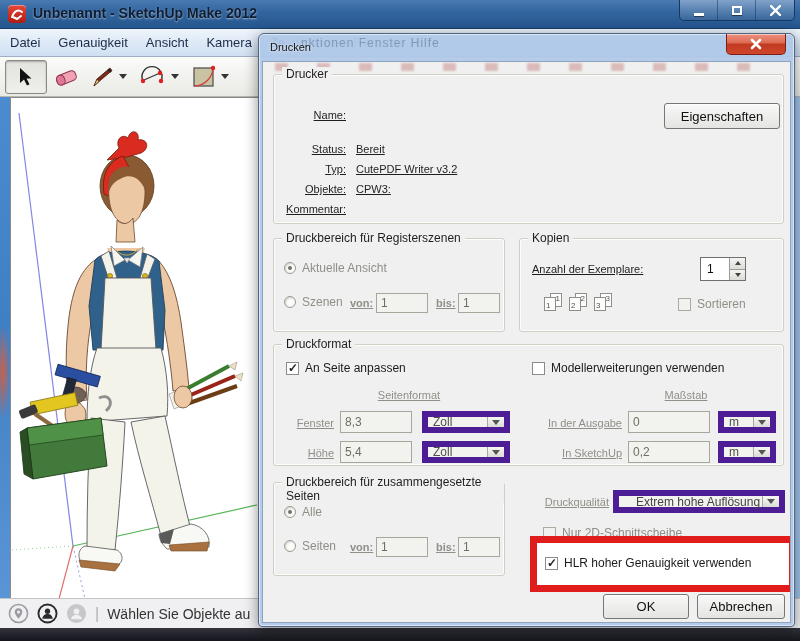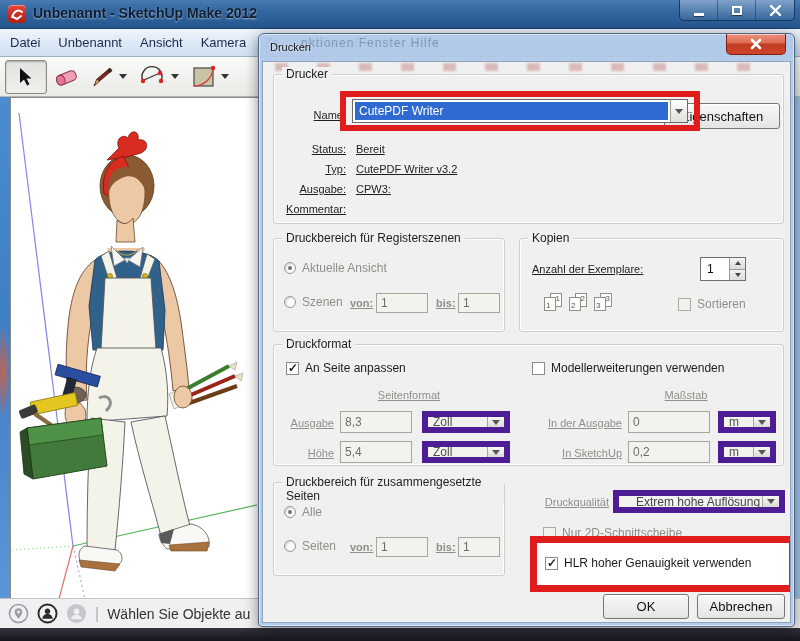--- a/index.html
+++ b/index.html
@@ -151,21 +151,21 @@
       <div class="winbtn">
         <svg width="11" height="11" viewBox="0 0 11 11">
             <path d="M1,1 L10,10 M10,1 L1,10" stroke="#fff" stroke-width="2.4" stroke-linecap="round"></path>
           </svg>
       </div>
     </div>
   </div>
 
   <div class="menubar">
     <span>Datei</span>
-    <span>Unbenannt</span>
+    <span>Genauigkeit</span>
     <span>Ansicht</span>
     <span>Kamera</span>
     <span>Ze</span>
     <span class="menu-ghost">nktionen Fenster Hilfe</span>
   </div>
 
   <div class="toolbar">
     <div class="toolbtn pressed">
       <svg width="18" height="20" viewBox="0 0 18 20">
         <path d="M3,1 L3,16 L7,12.5 L10,18.5 L12.5,17.2 L9.5,11.5 L14.5,11.5 Z" fill="#111"></path>
@@ -312,34 +312,26 @@
           </svg>
       </div>
     </div>
 
     <div class="dialog-client">
       <div class="ghost-icons"></div>
 
       <div class="groupbox" style="left:10px; top:12px; width:511px; height:150px;">
         <span class="legend">Drucker</span>
         <div class="lbl right" style="left:2px; top:34px; width:70px;">Name:</div>
-        <div class="annot" style="left:66px; top:16px; width:360px; height:40px;">
-          <div class="combo name-combo" style="left:6px; top:2px; width:336px; height:24px;">
-            <span class="sel-blue">CutePDF Writer</span>
-            <span class="cbtn">
-                <span class="tri-down"></span>
-              </span>
-          </div>
-        </div>
         <div class="button" style="left:390px; top:28px; width:116px; height:26px;">Eigenschaften</div>
         <div class="lbl right statusrow-label" style="left:8px; top:68px;">Status:</div>
         <div class="lbl" style="left:82px; top:68px;">Bereit</div>
         <div class="lbl right statusrow-label" style="left:8px; top:88px;">Typ:</div>
         <div class="lbl" style="left:82px; top:88px;">CutePDF Writer v3.2</div>
-        <div class="lbl right statusrow-label" style="left:8px; top:108px;">Ausgabe:</div>
+        <div class="lbl right statusrow-label" style="left:8px; top:108px;">Objekte:</div>
         <div class="lbl" style="left:82px; top:108px;">CPW3:</div>
         <div class="lbl right statusrow-label" style="left:8px; top:128px;">Kommentar:</div>
         <div class="lbl" style="left:82px; top:128px;"></div>
       </div>
 
       <div class="groupbox" style="left:10px; top:176px; width:232px; height:94px;">
         <span class="legend">Druckbereich für Registerszenen</span>
         <div class="radio dis" style="left:10px; top:22px;">
           <span class="rd sel"></span>
           <span>Aktuelle Ansicht</span>
@@ -392,21 +384,21 @@
         <span class="legend">Druckformat</span>
         <div class="checkbox" style="left:12px; top:16px;">
           <span class="cb-box checked"></span>
           <span>An Seite anpassen</span>
         </div>
         <div class="checkbox" style="left:258px; top:16px;">
           <span class="cb-box"></span>
           <span>Modellerweiterungen verwenden</span>
         </div>
         <div class="lbl dis" style="left:70px; top:44px; width:130px; text-align:center;">Seitenformat</div>
-        <div class="lbl dis right" style="left:4px; top:72px; width:56px;">Ausgabe</div>
+        <div class="lbl dis right" style="left:4px; top:72px; width:56px;">Fenster</div>
         <input class="field" style="left: 66px; top: 66px; width: 72px; height: 22px;" readonly="" value="8,3">
         <div class="combo" style="left:148px; top:66px; width:88px; height:22px;">
           <span class="ctext">Zoll</span>
           <span class="cbtn">
               <span class="tri-down"></span>
             </span>
         </div>
         <div class="lbl dis right" style="left:4px; top:102px; width:56px;">Höhe</div>
         <input class="field" style="left: 66px; top: 96px; width: 72px; height: 22px;" readonly="" value="5,4">
         <div class="combo" style="left:148px; top:96px; width:88px; height:22px;">

